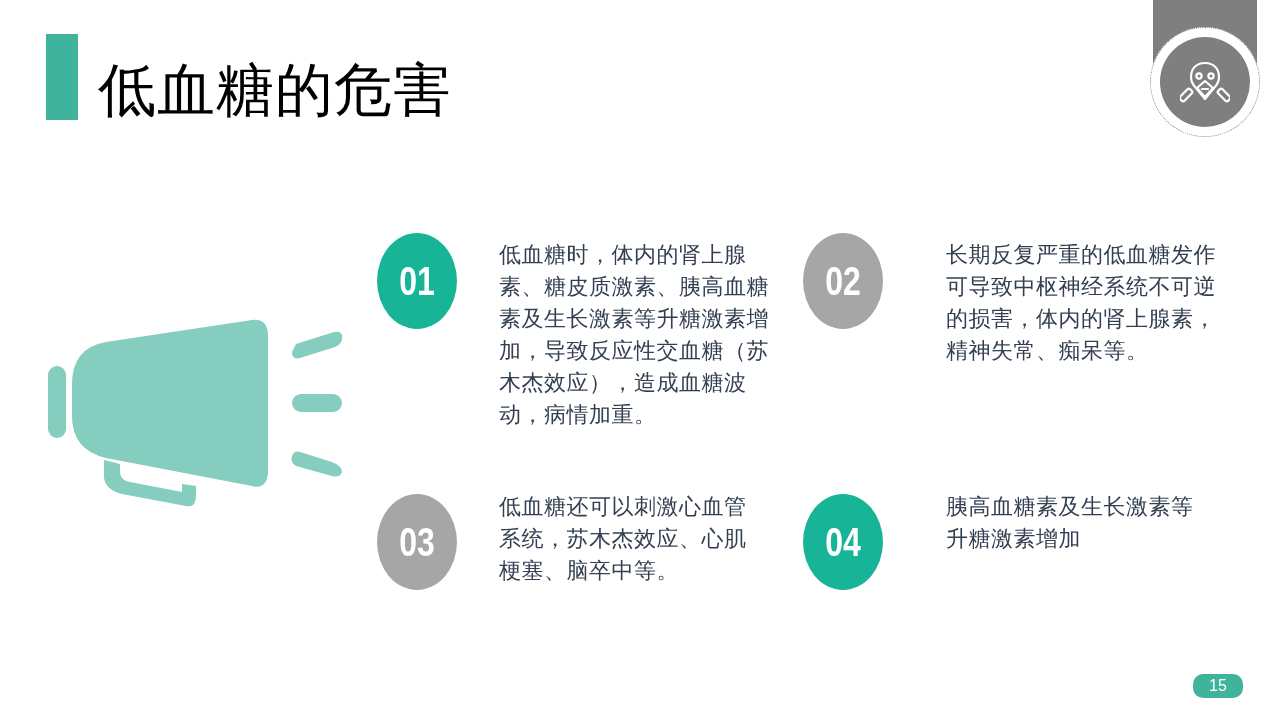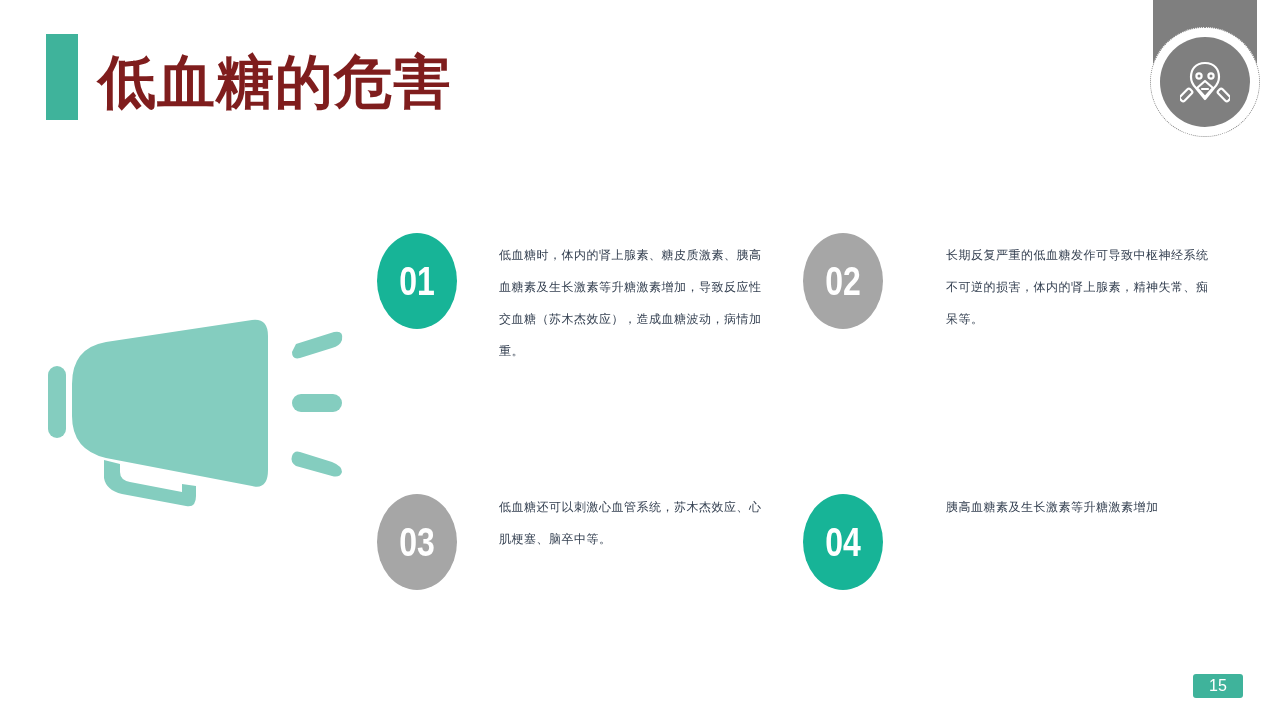--- a/index.html
+++ b/index.html
@@ -1,35 +1,35 @@
 <!DOCTYPE html>
 <html><head>
 <meta charset="utf-8">
 <style>
   html, body { margin:0; padding:0; }
   body { width:1280px; height:720px; background:#ffffff; position:relative; overflow:hidden;
          font-family:"DejaVu Sans", sans-serif; }
   .title-bar { position:absolute; left:46px; top:34px; width:32px; height:86px; background:#3fb39b; }
-  .title { position:absolute; left:98px; top:44px; font-size:58px; line-height:76px; color:#7f1d1d;
-           font-weight:700; letter-spacing:1px; white-space:nowrap; }
+  .title { position:absolute; left:98px; top:52px; font-size:58px; line-height:76px; color:#000000;
+           font-weight:400; letter-spacing:1px; white-space:nowrap; }
   .corner-tab { position:absolute; left:1153px; top:0; width:104px; height:82px; background:#7f7f7f; }
   .corner-circle { position:absolute; left:1150px; top:27px; width:110px; height:110px; border-radius:50%;
                    background:#fff; border:1px dotted #888; box-sizing:border-box; }
   .corner-inner { position:absolute; left:1160px; top:37px; width:90px; height:90px; border-radius:50%;
                   background:#7f7f7f; display:flex; align-items:center; justify-content:center; }
   .megaphone { position:absolute; left:46px; top:318px; width:300px; height:190px; }
   .badge { position:absolute; width:100px; height:96px; border-radius:50%; color:#fff;
            display:flex; align-items:center; justify-content:center;
            font-family:"Liberation Sans", sans-serif; font-weight:bold; font-size:40px;
            transform:scaleX(0.8); }
   .badge.teal { background:#17b497; }
   .badge.gray { background:#a6a6a6; }
-  .desc { position:absolute; font-size:12px; line-height:32px; color:#333f50; letter-spacing:0.5px; }
+  .desc { position:absolute; font-size:22px; line-height:32px; color:#333f50; letter-spacing:0.5px; }
   .page-num { position:absolute; left:1193px; top:674px; width:50px; height:24px; background:#3fb39b;
-              border-radius:3px; color:#fff; font-size:16px; line-height:24px; text-align:center;
+              border-radius:10px; color:#fff; font-size:16px; line-height:24px; text-align:center;
               font-family:"Liberation Sans", sans-serif; font-weight:300; }
 </style>
 </head>
 <body>
 
 <div class="title-bar"></div>
 <div class="title">低血糖的危害</div>
 
 <div class="corner-tab"></div>
 <div class="corner-circle"></div>

